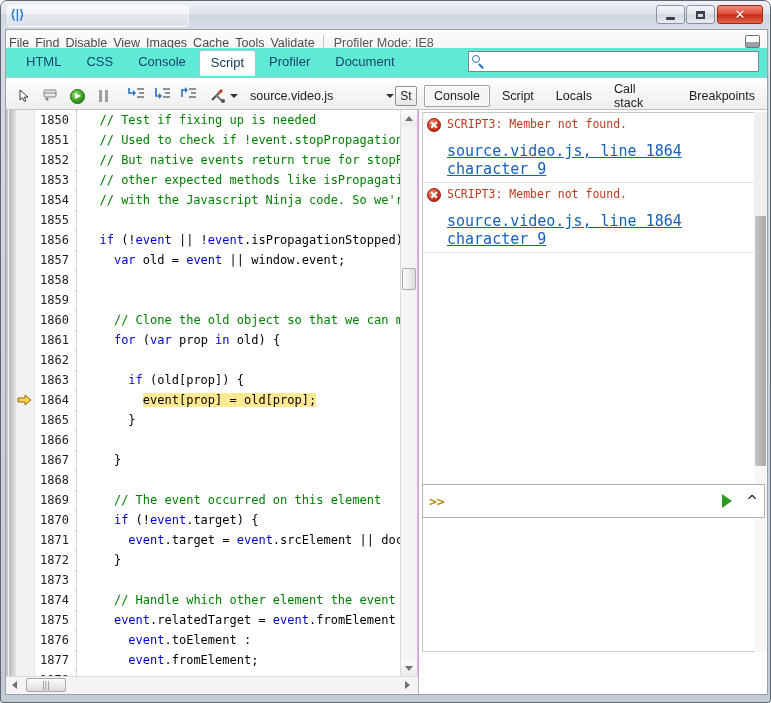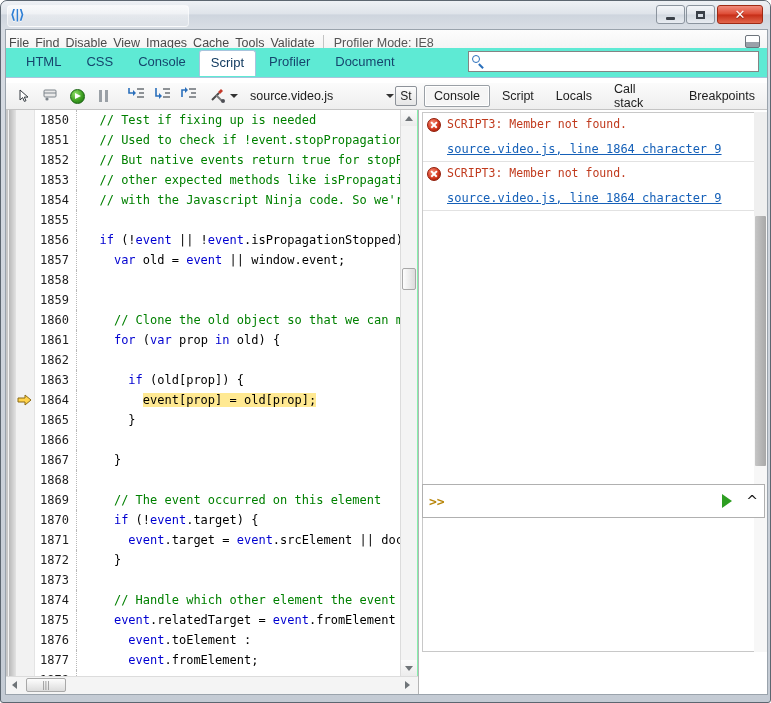--- a/index.html
+++ b/index.html
@@ -328,21 +328,21 @@
     position: absolute;
     left: 0; top: 80px;
     width: 761px; height: 584px;
   }
 
   
   #codepane {
     position: absolute;
     left: 0; top: 0;
     width: 413px; height: 584px;
-    background: #86efac;
+    background: #f0abfc;
     border-right: 1px solid #b4b4b4;
     box-sizing: border-box;
     overflow: hidden;
   }
   #code-scrollarea {
     position: absolute;
     left: 0; top: 0;
     width: 396px; height: 566px;
     overflow: hidden;
     background: #ffffff;
@@ -504,21 +504,21 @@
     position: absolute;
     left: 2px; top: 5.2px;
     width: 8px; height: 1.8px;
     background: #ffffff;
   }
   .err-icon::before { transform: rotate(45deg); }
   .err-icon::after  { transform: rotate(-45deg); }
   .cons-link {
     margin: 8px 0 0 24px;
     font-family: "DejaVu Sans Mono", monospace;
-    font-size: 12px;
+    font-size: 15px;
     color: #1560b8;
     text-decoration: underline;
     cursor: pointer;
     display: inline-block;
   }
   #console-vscroll {
     position: absolute;
     right: 0; top: 2px;
     width: 13px; height: 540px;
     background: #f7f7f7;

